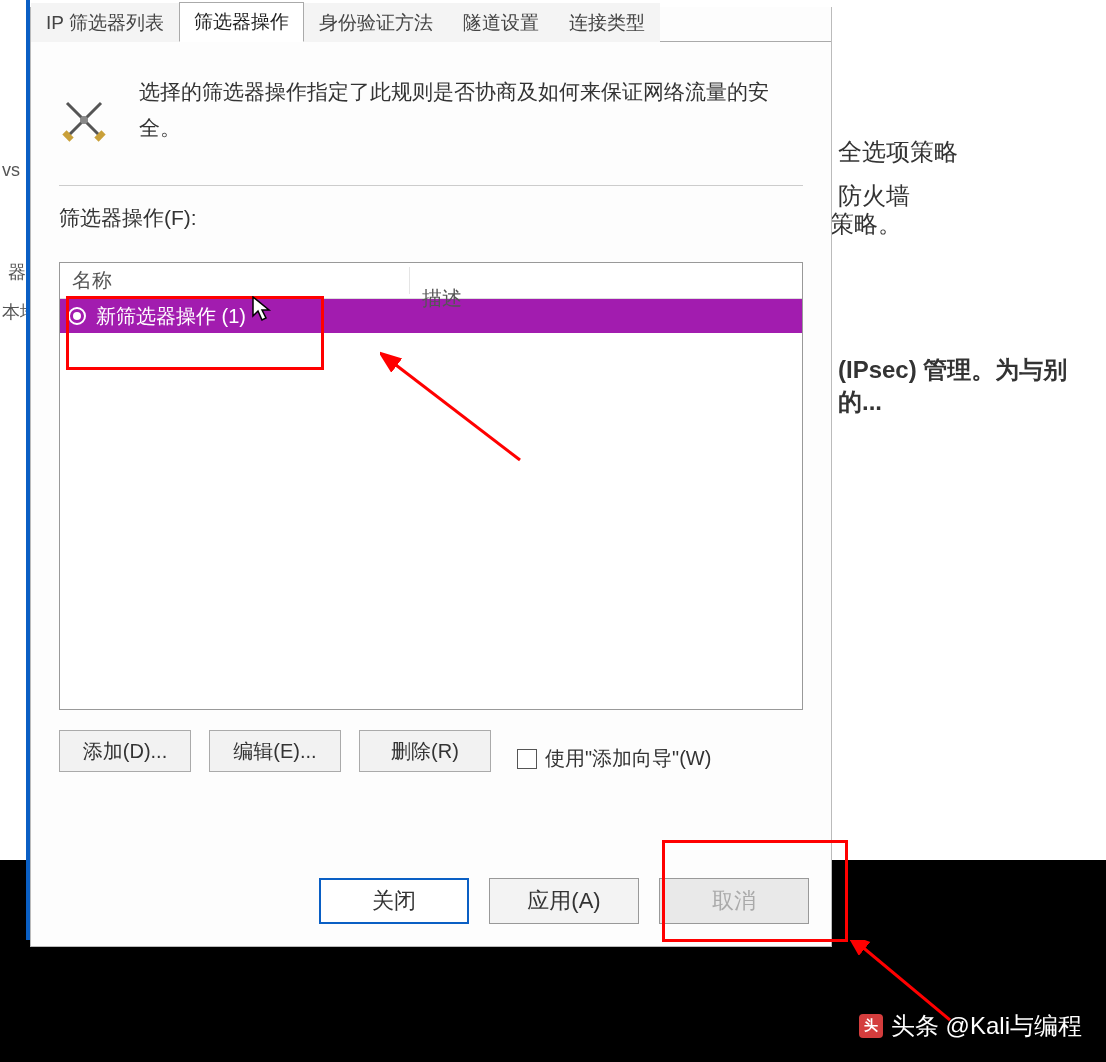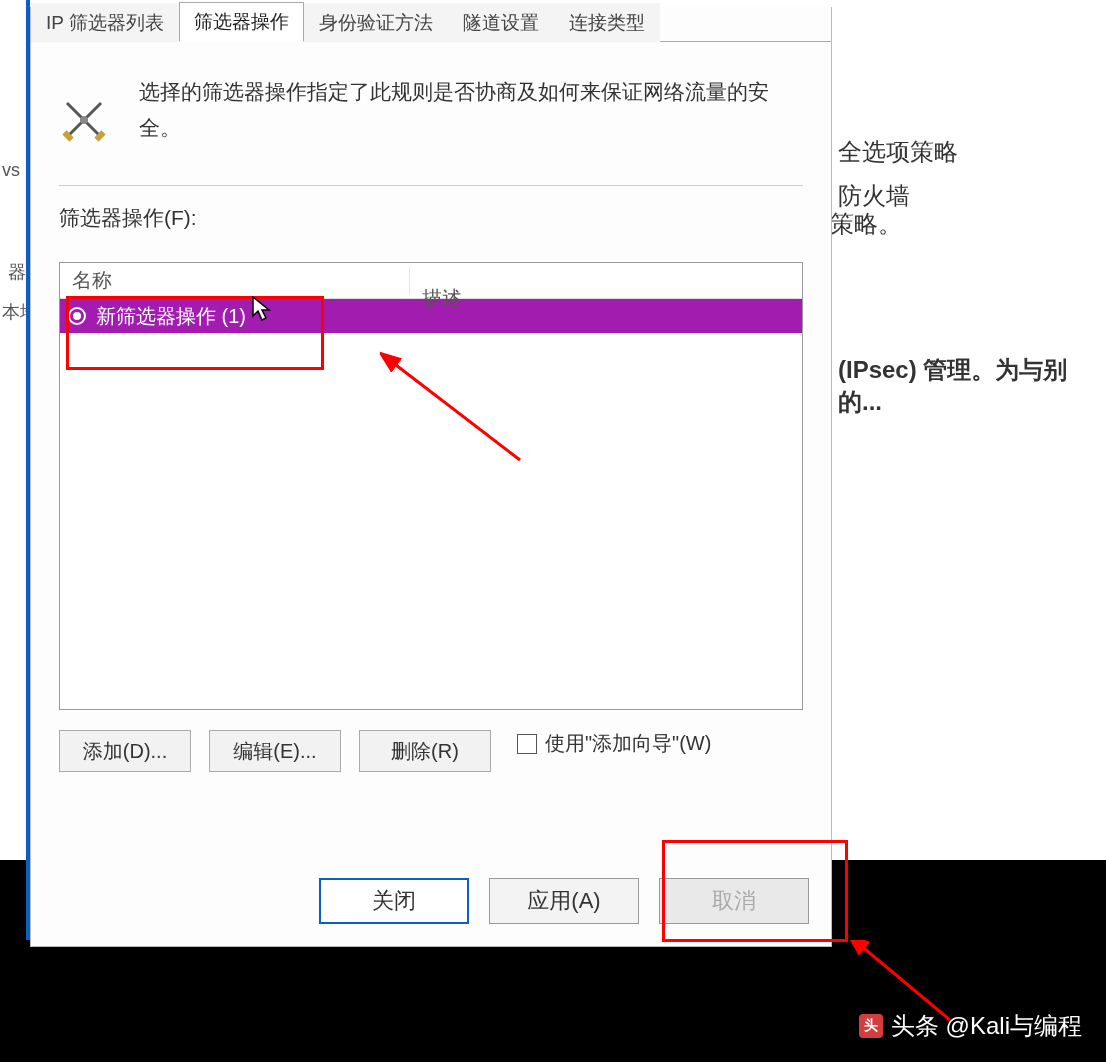--- a/index.html
+++ b/index.html
@@ -139,21 +139,21 @@
       justify-content: center;
     }
     .radio-btn .dot {
       width: 8px;
       height: 8px;
       background: #fff;
       border-radius: 50%;
     }
     .button-row {
       display: flex;
-      align-items: flex-start;
+      align-items: flex-end;
       gap: 18px;
       margin-top: 20px;
     }
     .btn {
       height: 42px;
       min-width: 132px;
       background: #f2f2f2;
       border: 1.5px solid #aaa;
       font-size: 20px;
       color: #333;

